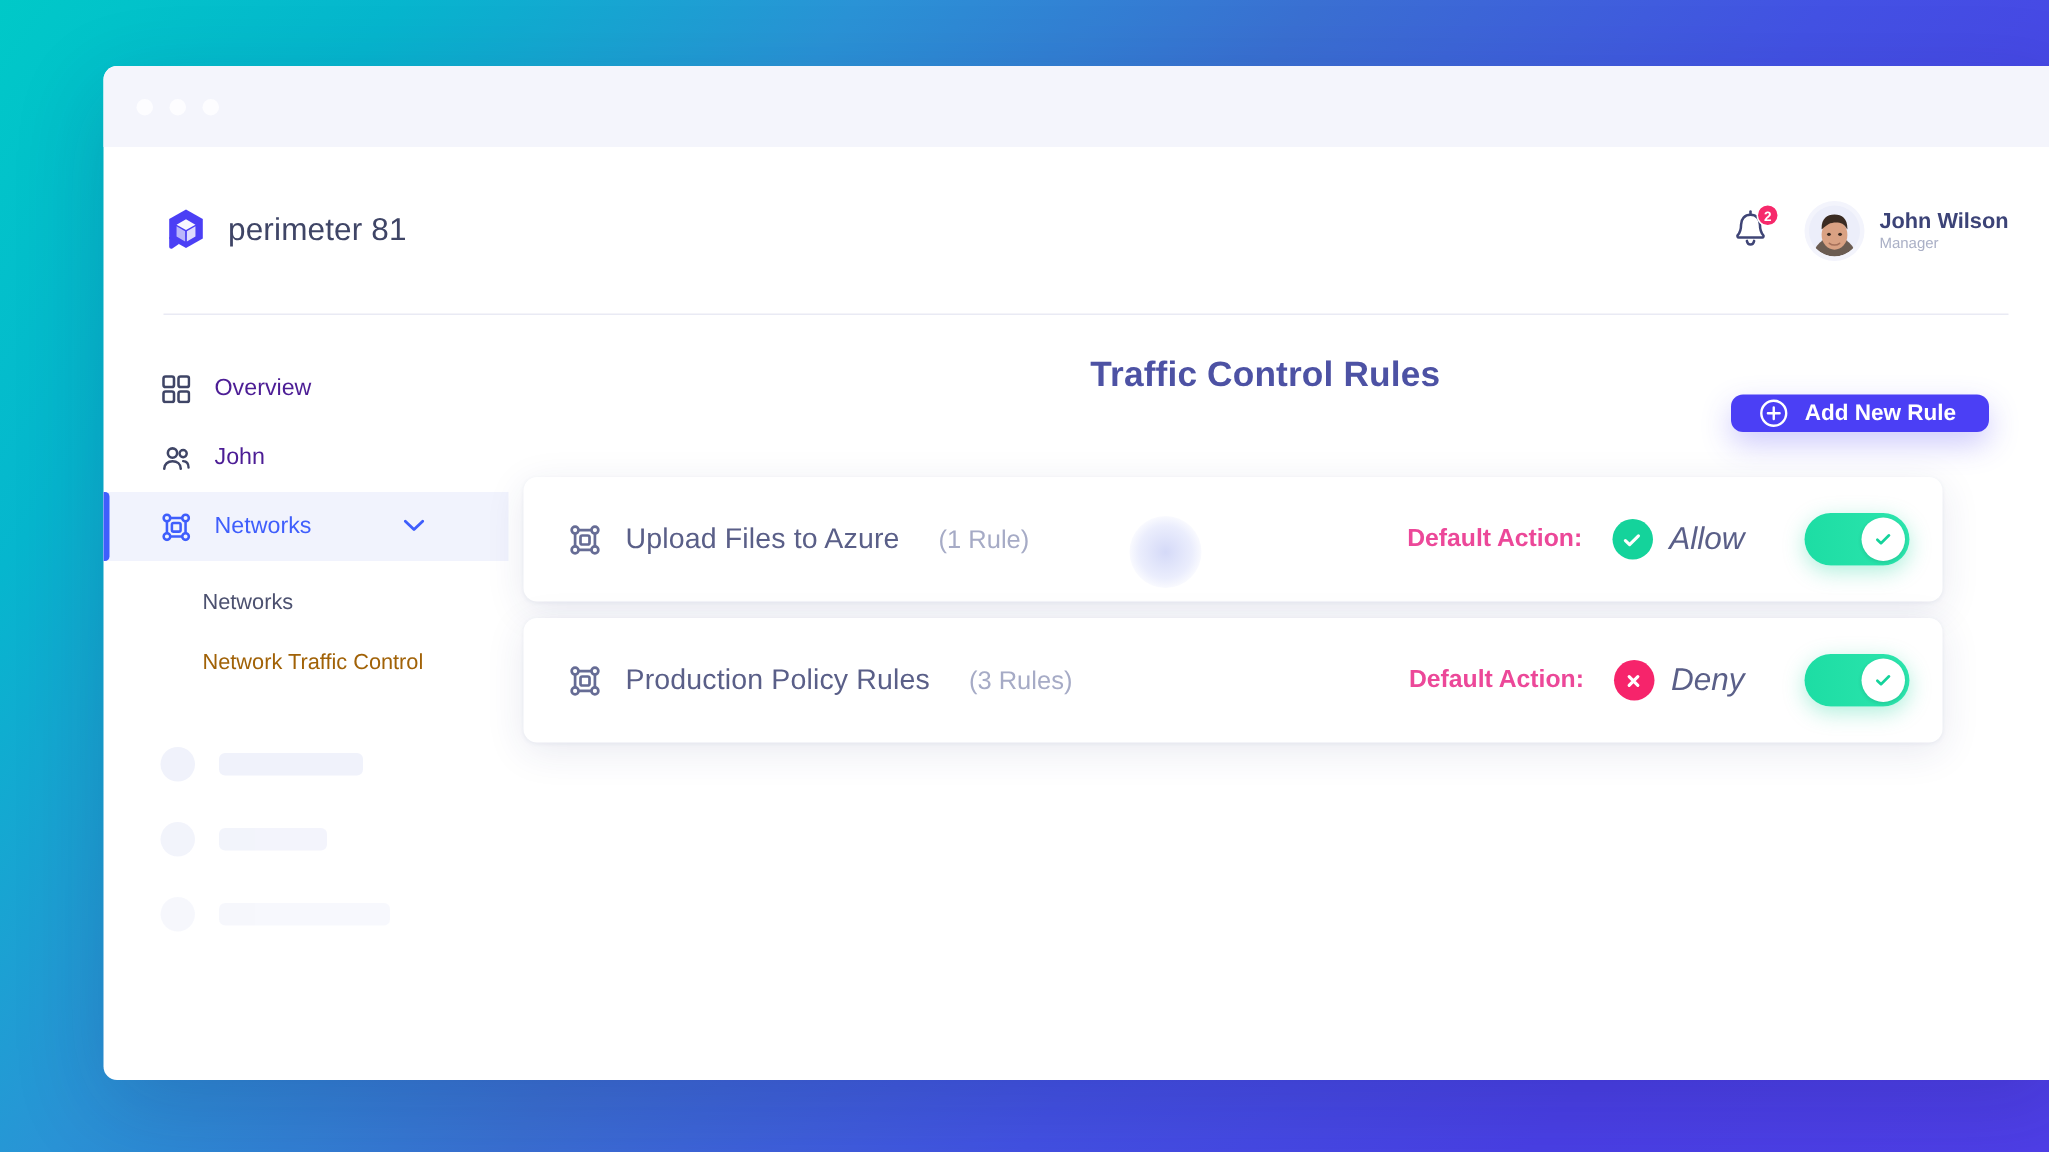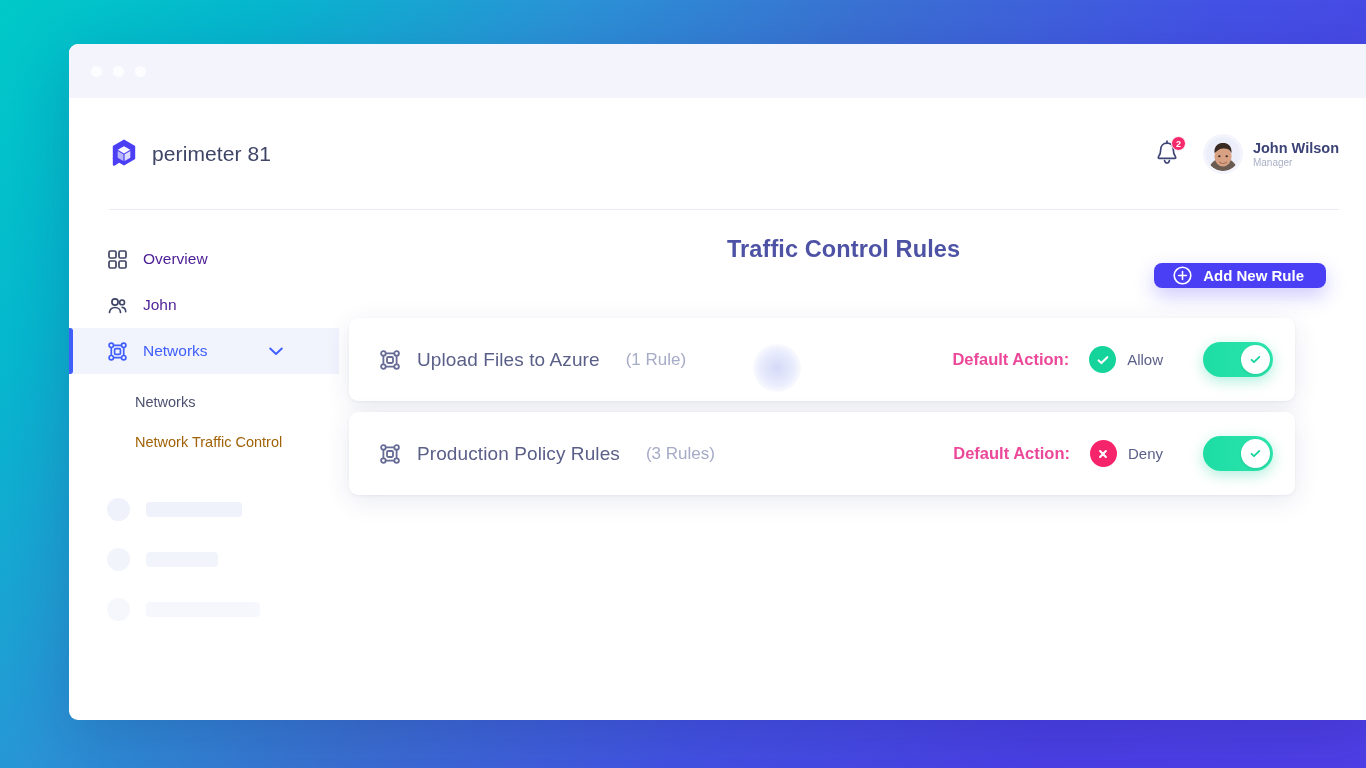--- a/index.html
+++ b/index.html
@@ -215,21 +215,21 @@
     color: #ec4899;
     font-weight: 700;
   }
   .action { display: flex; align-items: center; gap: 11px; margin-left: 20px; }
   .action-badge {
     width: 27px; height: 27px; border-radius: 50%;
     display: flex; align-items: center; justify-content: center;
   }
   .action-badge.allow { background: #14d39b; }
   .action-badge.deny { background: #f6246b; }
-  .action-text { font-size: 15px; color: #5a5f88; }
+  .action-text { font-size: 21px; color: #5a5f88; font-style: italic; }
   .toggle {
     margin-left: 40px;
     width: 70px; height: 35px;
     border-radius: 19px;
     background: #23e0a7;
     background: linear-gradient(90deg,#1ddda4,#2ce5ad);
     display: flex; align-items: center; justify-content: flex-end;
     padding: 0 3px;
     cursor: pointer;
     box-shadow: 0 4px 14px rgba(25,210,155,.35);

